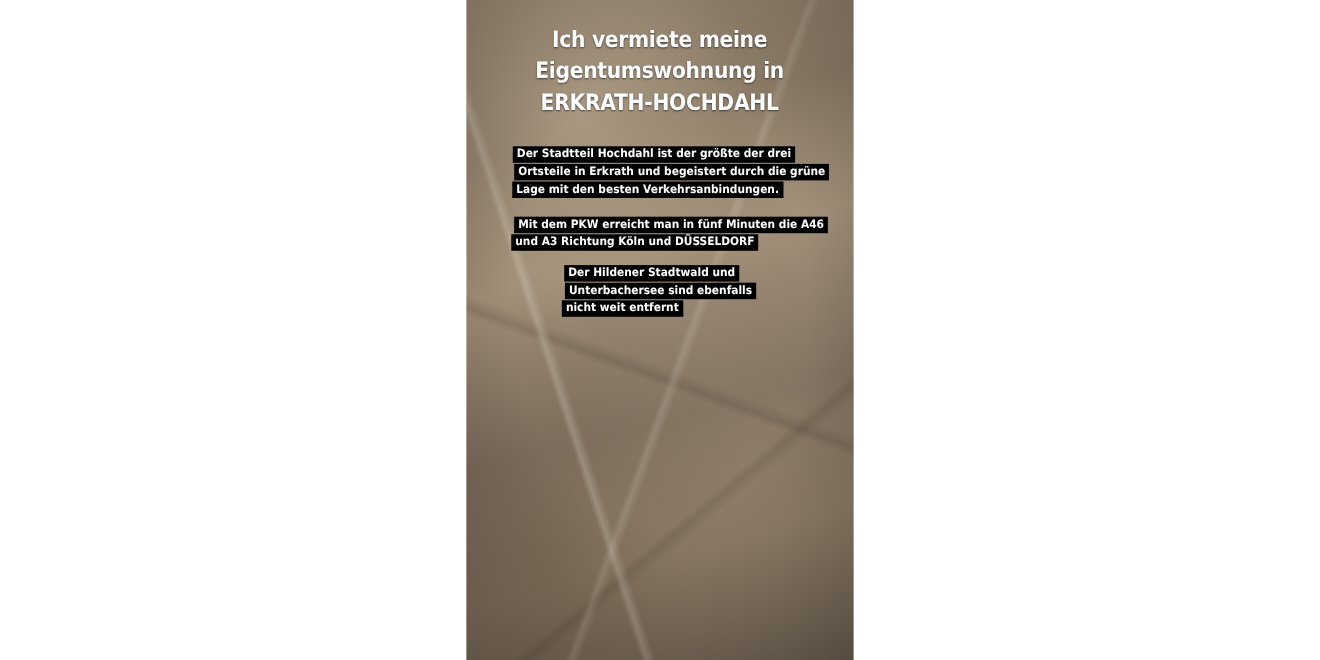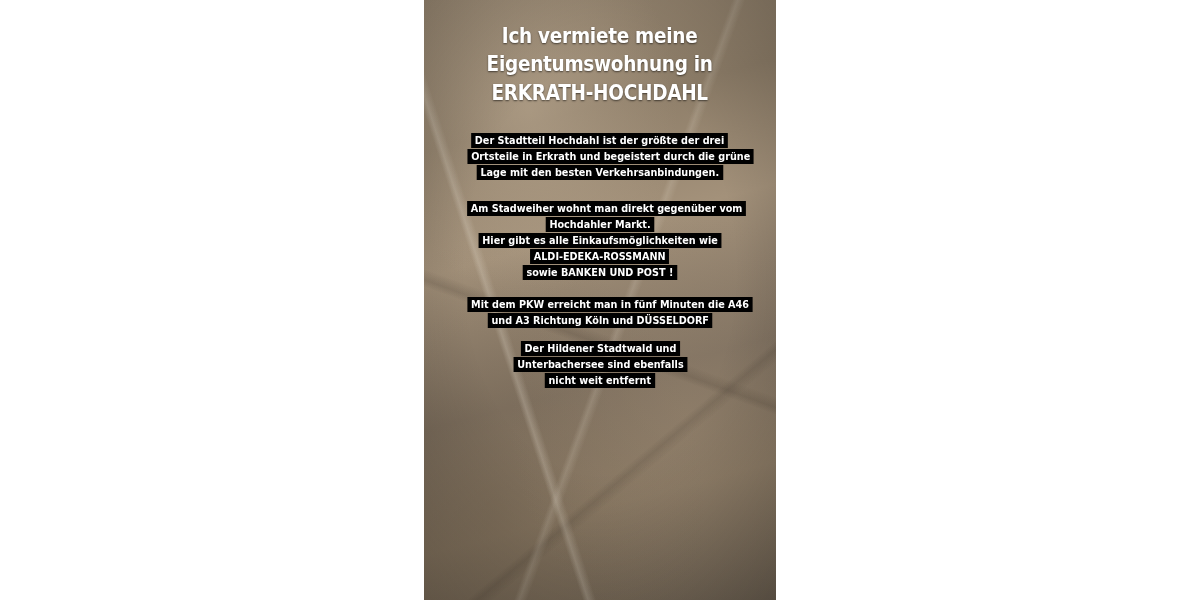--- a/index.html
+++ b/index.html
@@ -72,21 +72,20 @@
     line-height: 1.38;
     text-align: center;
     letter-spacing: -0.3px;
     text-shadow: 0 1px 2px rgba(0,0,0,0.55);
     max-width: 280px;
     transform: scaleX(0.9);
   }
 
   .block {
     margin-top: 16px;
-    text-align: center;
     max-width: 290px;
     line-height: 0;
   }
 
   .block .ln {
     display: inline-block;
     background: #000000;
     color: #ffffff;
     font-family: "DejaVu Sans", sans-serif;
     font-weight: bold;
@@ -119,27 +118,20 @@
         <div>Eigentumswohnung in</div>
         <div>ERKRATH-HOCHDAHL</div>
       </div>
 
       <div class="block blk-1">
         <span class="ln">Der Stadtteil Hochdahl ist der größte der drei</span><br>
         <span class="ln">Ortsteile in Erkrath und begeistert durch die grüne</span><br>
         <span class="ln">Lage mit den besten Verkehrsanbindungen.</span>
       </div>
 
-      <div class="block blk-2">
-        <span class="ln">Am Stadweiher wohnt man direkt gegenüber vom</span><br>
-        <span class="ln">Hochdahler Markt.</span><br>
-        <span class="ln">Hier gibt es alle Einkaufsmöglichkeiten wie</span><br>
-        <span class="ln">ALDI-EDEKA-ROSSMANN</span><br>
-        <span class="ln">sowie BANKEN UND POST !</span>
-      </div>
 
       <div class="block blk-3">
         <span class="ln">Mit dem PKW erreicht man in fünf Minuten die A46</span><br>
         <span class="ln">und A3 Richtung Köln und DÜSSELDORF</span>
       </div>
 
 
       <div class="block blk-5">
         <span class="ln">Der Hildener Stadtwald und</span><br>
         <span class="ln">Unterbachersee sind ebenfalls</span><br>

